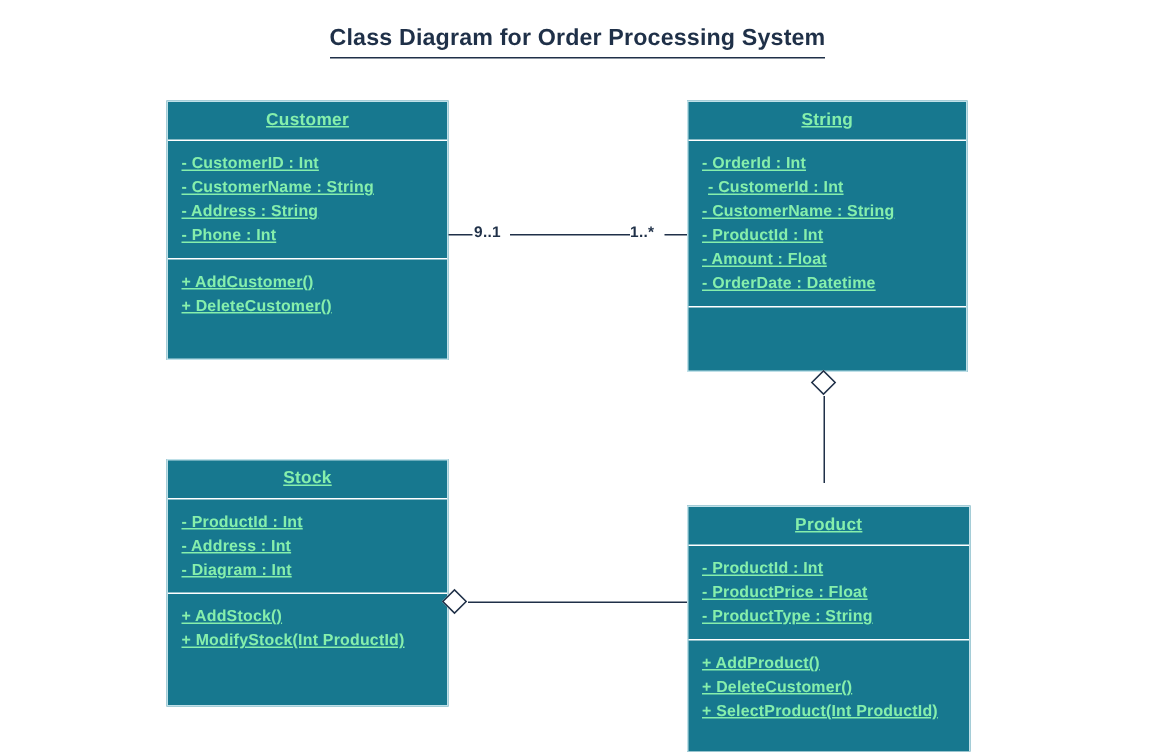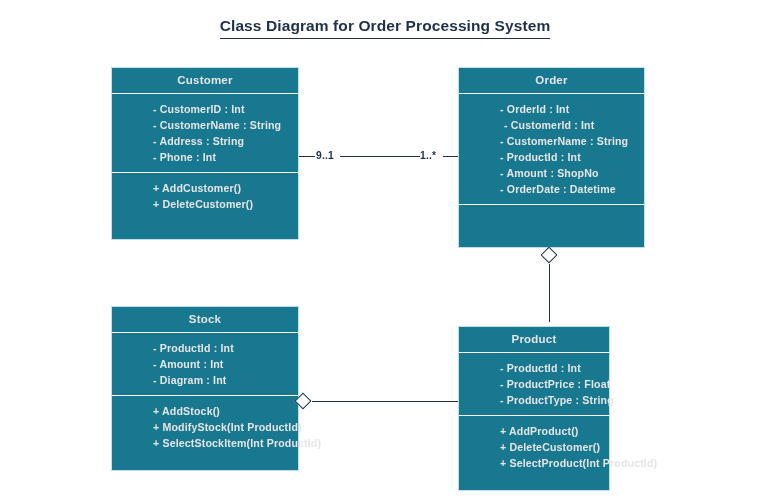--- a/index.html
+++ b/index.html
@@ -41,21 +41,22 @@
     padding-bottom: 3px;
     display: inline-block;
   }
 
   
   .class-box {
     position: absolute;
     background: #17788f;
     border: 1px solid #bfe0e8;
     box-sizing: border-box;
-    color: #e5e5e5;
+    color: #86efac;
+    text-decoration: underline;
   }
   .class-header {
     text-align: center;
     font-size: 11.5px;
     font-weight: bold;
     padding: 6px 4px 7px 4px;
     letter-spacing: 0.2px;
   }
   .divider {
     height: 0;
@@ -64,31 +65,30 @@
   .compartment {
     padding: 7px 0 7px 0;
   }
   .member {
     font-size: 10.6px;
     font-weight: bold;
     line-height: 16px;
     padding-left: 9px;
     white-space: nowrap;
     letter-spacing: 0.15px;
-    margin-left: 32px;
   }
   .member.indented {
     padding-left: 13px;
   }
 
   
   #class-customer { left: 111px; top: 67px;  width: 188px; height: 173px; }
   #class-order    { left: 458px; top: 67px;  width: 187px; height: 181px; }
   #class-stock    { left: 111px; top: 306px; width: 188px; height: 165px; }
-  #class-product  { left: 458px; top: 326px; width: 152px; height: 165px; }
+  #class-product  { left: 458px; top: 337px; width: 189px; height: 165px; }
 
   
   .rel-line {
     position: absolute;
     background: #1f3048;
   }
   .rel-h { height: 1.4px; }
   .rel-v { width: 1.4px; }
 
   
@@ -151,46 +151,45 @@
       <div class="member">- Phone : Int</div>
     </div>
     <div class="divider"></div>
     <div class="compartment">
       <div class="member">+ AddCustomer()</div>
       <div class="member">+ DeleteCustomer()</div>
     </div>
   </div>
 
   <div class="class-box" id="class-order">
-    <div class="class-header">Order</div>
+    <div class="class-header">String</div>
     <div class="divider"></div>
     <div class="compartment">
       <div class="member">- OrderId : Int</div>
       <div class="member indented">- CustomerId : Int</div>
       <div class="member">- CustomerName : String</div>
       <div class="member">- ProductId : Int</div>
-      <div class="member">- Amount : ShopNo</div>
+      <div class="member">- Amount : Float</div>
       <div class="member">- OrderDate : Datetime</div>
     </div>
     <div class="divider"></div>
   </div>
 
   <div class="class-box" id="class-stock">
     <div class="class-header">Stock</div>
     <div class="divider"></div>
     <div class="compartment">
       <div class="member">- ProductId : Int</div>
-      <div class="member">- Amount : Int</div>
+      <div class="member">- Address : Int</div>
       <div class="member">- Diagram : Int</div>
     </div>
     <div class="divider"></div>
     <div class="compartment">
       <div class="member">+ AddStock()</div>
       <div class="member">+ ModifyStock(Int ProductId)</div>
-      <div class="member">+ SelectStockItem(Int ProductId)</div>
     </div>
   </div>
 
   <div class="class-box" id="class-product">
     <div class="class-header">Product</div>
     <div class="divider"></div>
     <div class="compartment">
       <div class="member">- ProductId : Int</div>
       <div class="member">- ProductPrice : Float</div>
       <div class="member">- ProductType : String</div>

